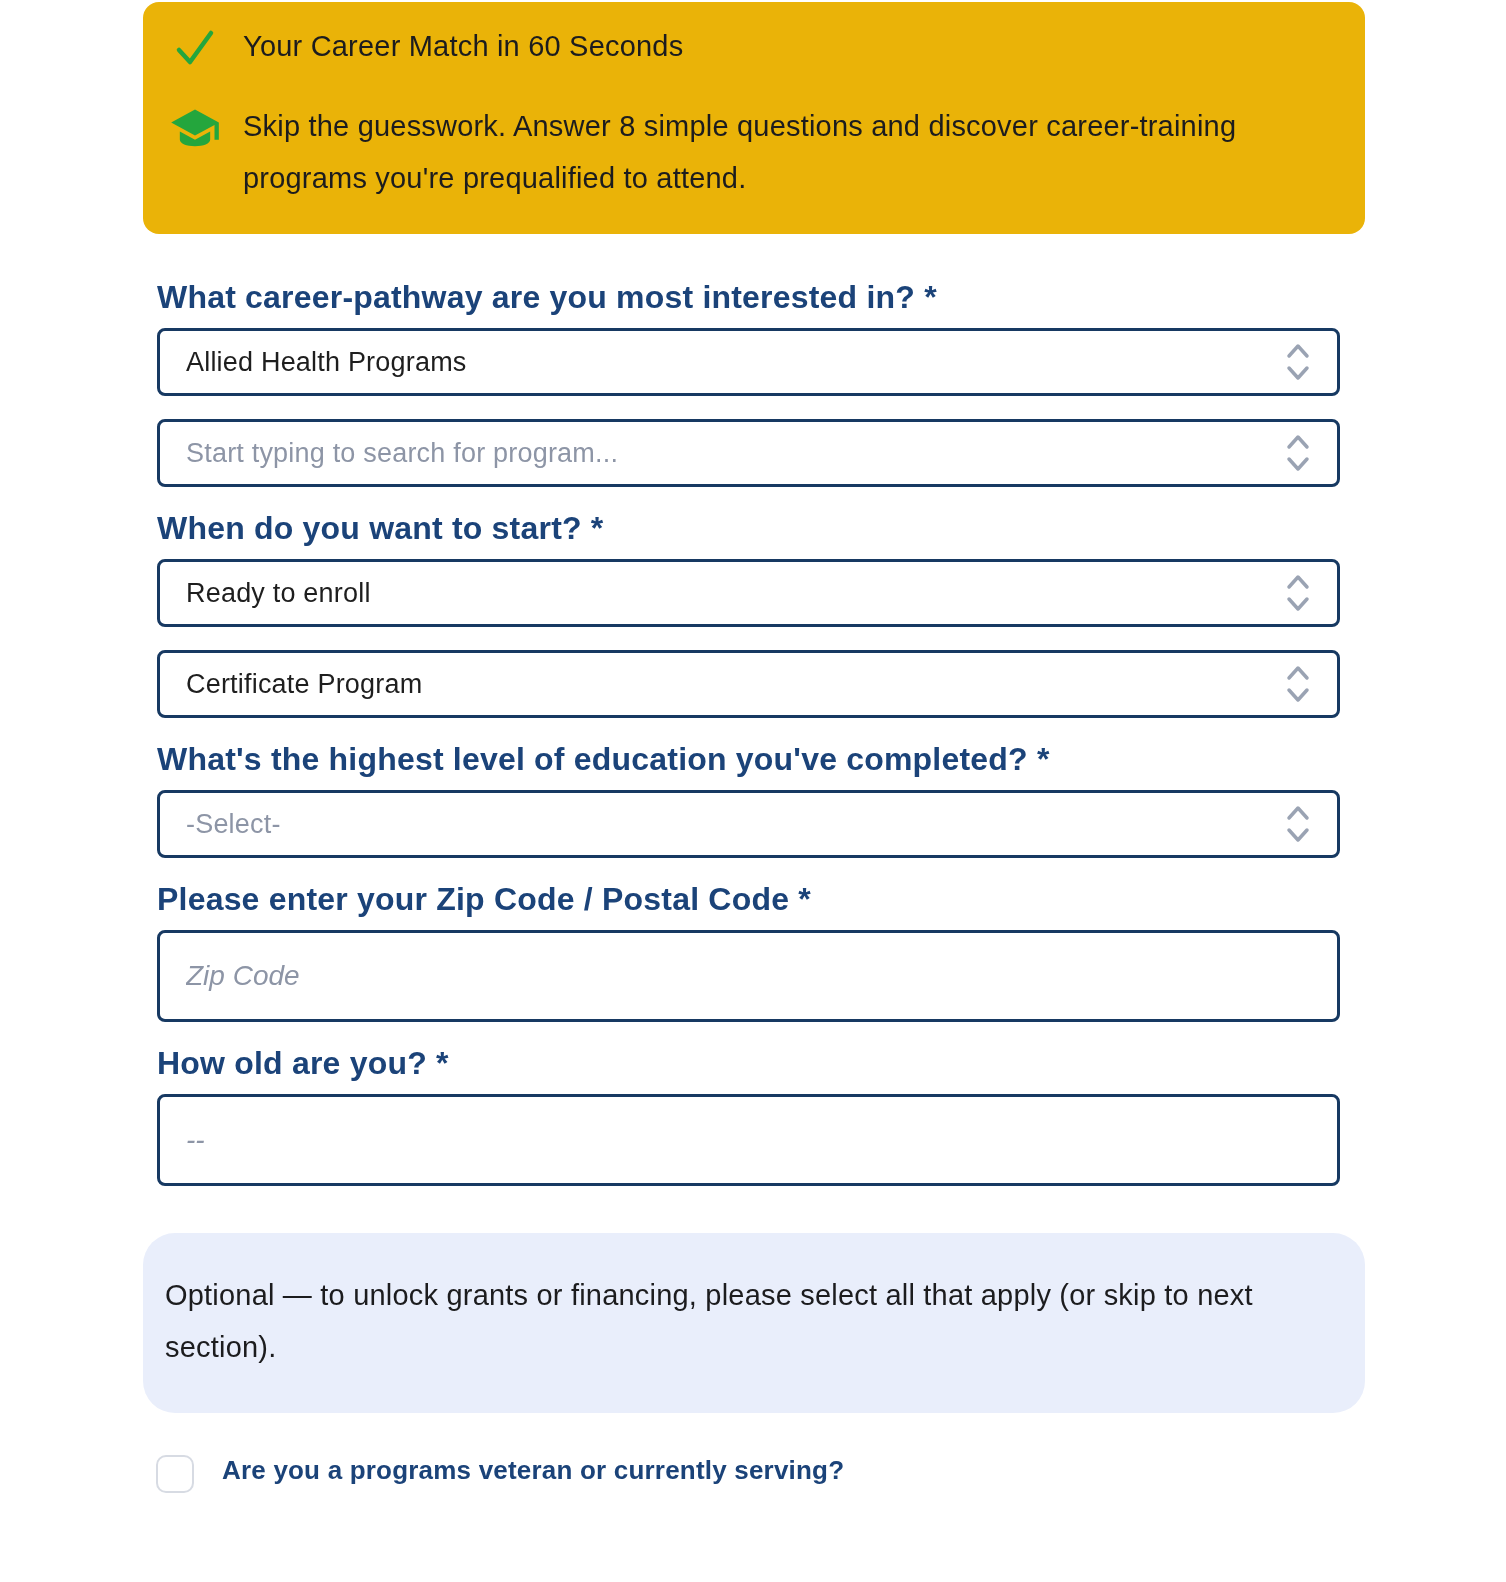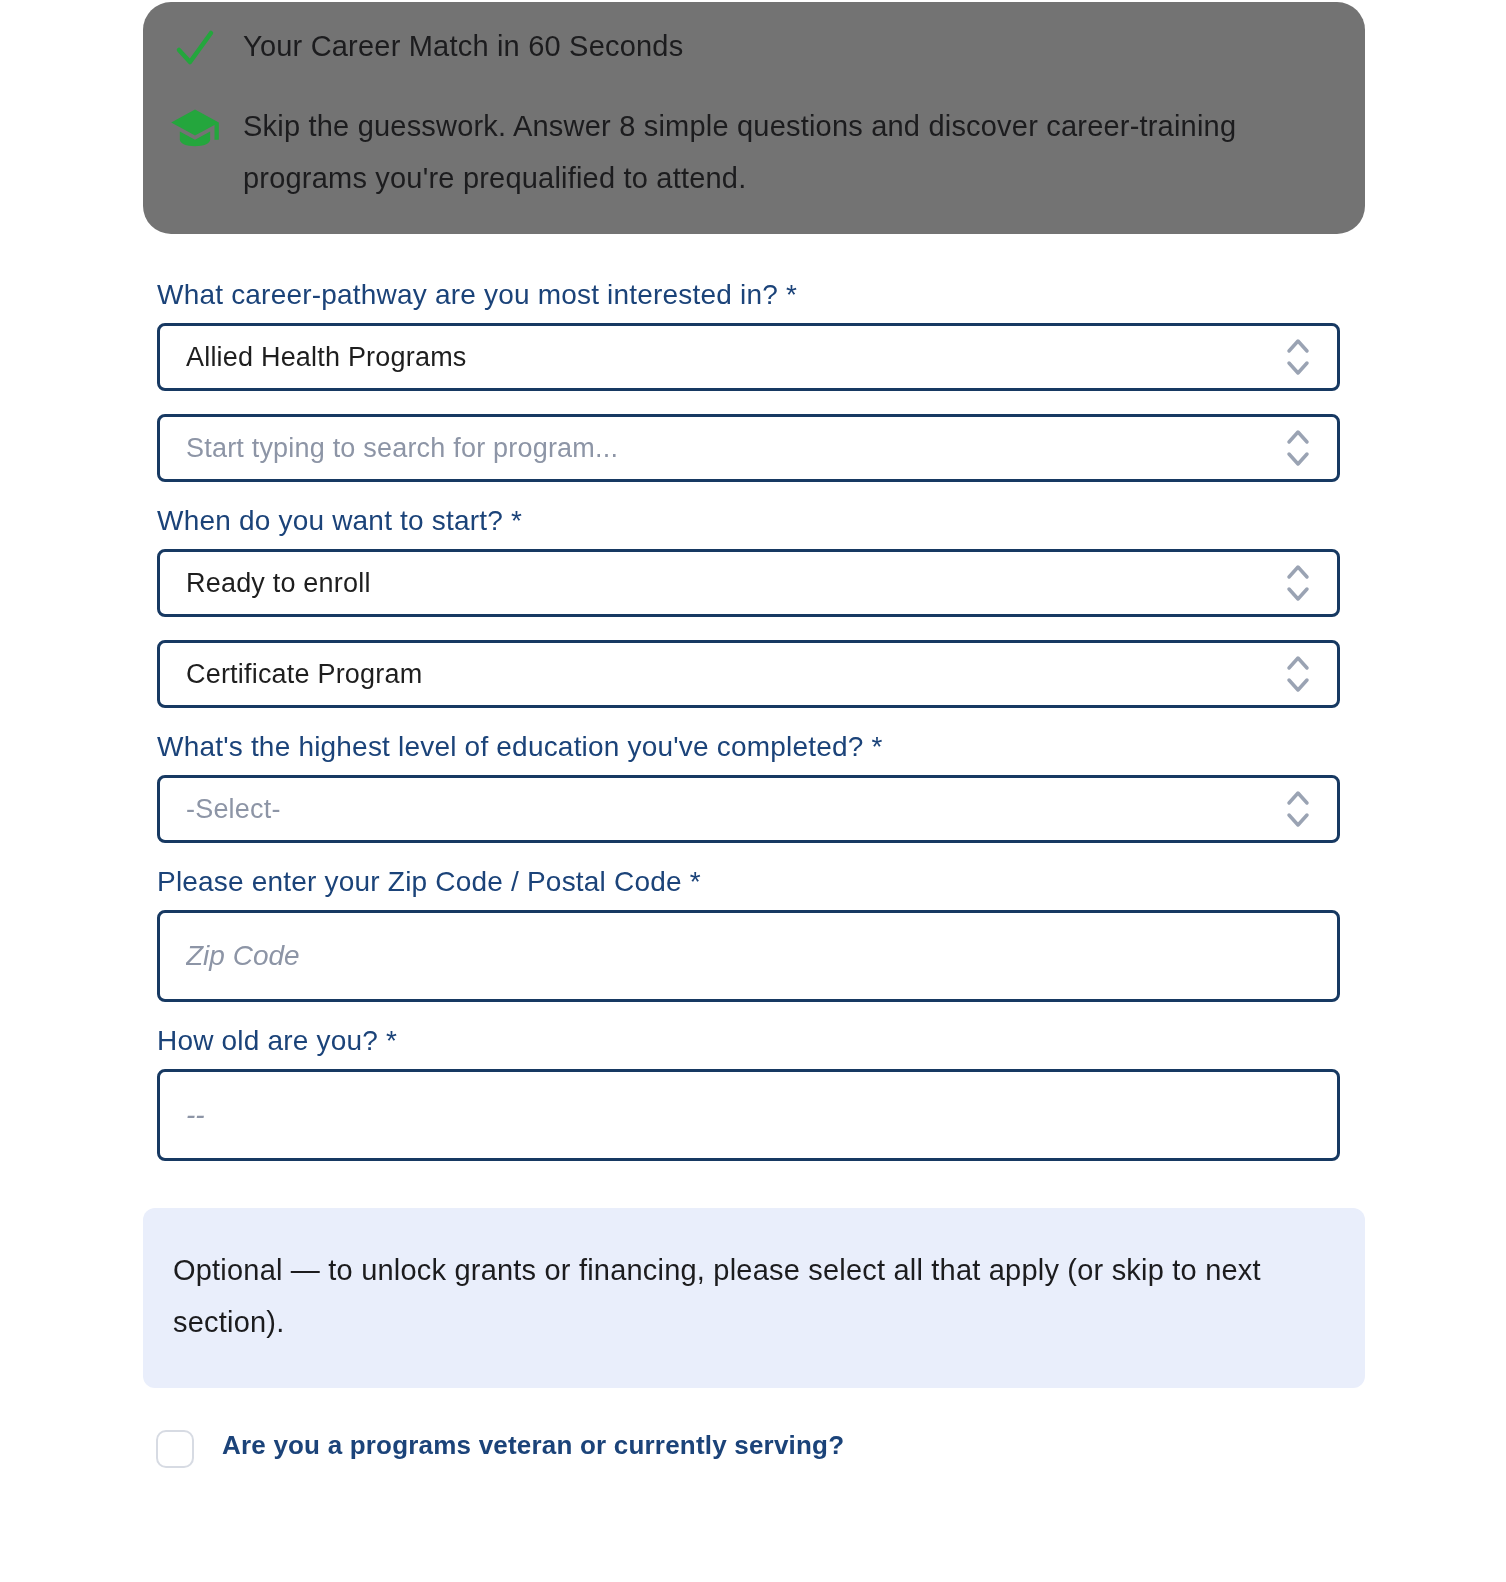--- a/index.html
+++ b/index.html
@@ -17,22 +17,22 @@
   }
   .content {
     position: absolute;
     left: 143px;
     top: 0;
     width: 1222px;
   }
 
   
   .callout {
-    background: #737373;
-    border-radius: 28px;
+    background: #eab308;
+    border-radius: 16px;
     margin-top: 2px;
     padding: 24px 30px 30px 26px;
   }
   .callout-row {
     display: flex;
     align-items: flex-start;
   }
   .callout-row.title-row { margin-bottom: 32px; }
   .callout-icon {
     flex: 0 0 auto;
@@ -55,22 +55,22 @@
     line-height: 52px;
     max-width: 1090px;
     letter-spacing: 0.2px;
   }
 
   
   .form-area { margin-top: 45px; padding: 0 0 0 14px; width: 1210px; }
   .field-group { margin-bottom: 23px; }
   .field-label {
     display: block;
-    font-size: 28px;
-    font-weight: normal;
+    font-size: 32px;
+    font-weight: bold;
     color: #1b4379;
     margin-bottom: 12px;
     letter-spacing: 0.2px;
   }
   .select-box, .text-box {
     position: relative;
     width: 1183px;
     background: #ffffff;
     border: 3px solid #173962;
     border-radius: 8px;
@@ -107,22 +107,22 @@
     color: #1e1e1e;
     padding: 0 26px;
     font-style: italic;
   }
   .text-box input::placeholder { color: #8d95a6; opacity: 1; }
 
   
   .optional-note {
     margin-top: 47px;
     background: #e9eefb;
-    border-radius: 12px;
-    padding: 36px 40px 40px 30px;
+    border-radius: 32px;
+    padding: 36px 40px 40px 22px;
   }
   .optional-note p {
     font-size: 29px;
     line-height: 52px;
     color: #1c1c1e;
     max-width: 1130px;
     letter-spacing: 0.2px;
   }
 
   

